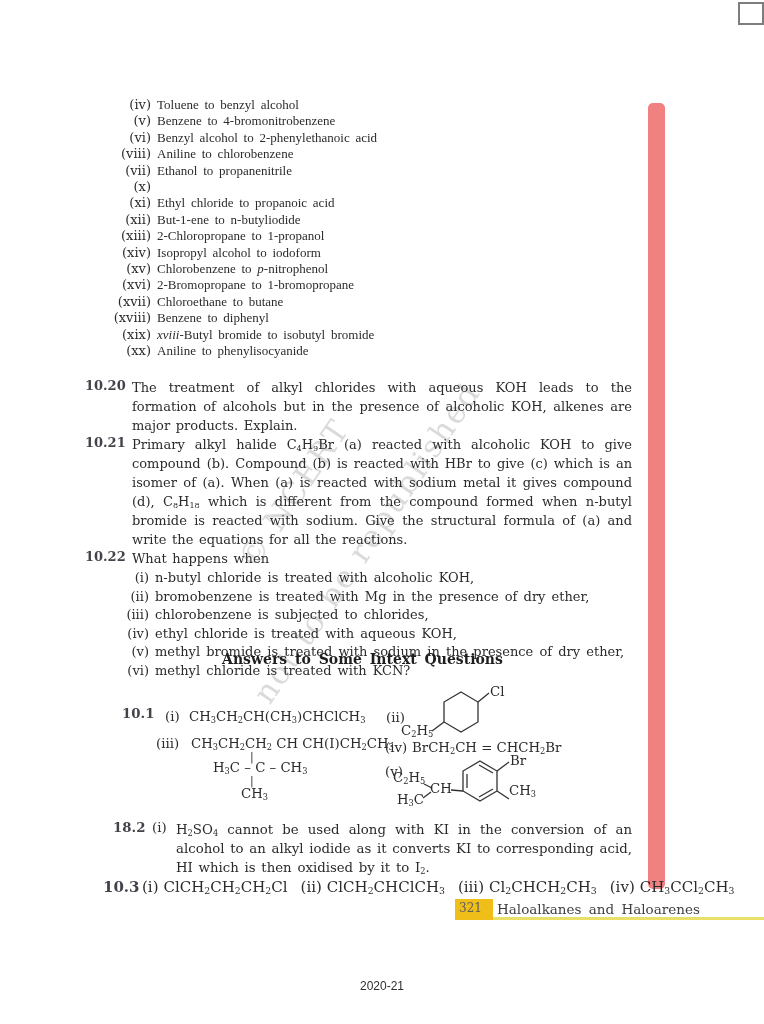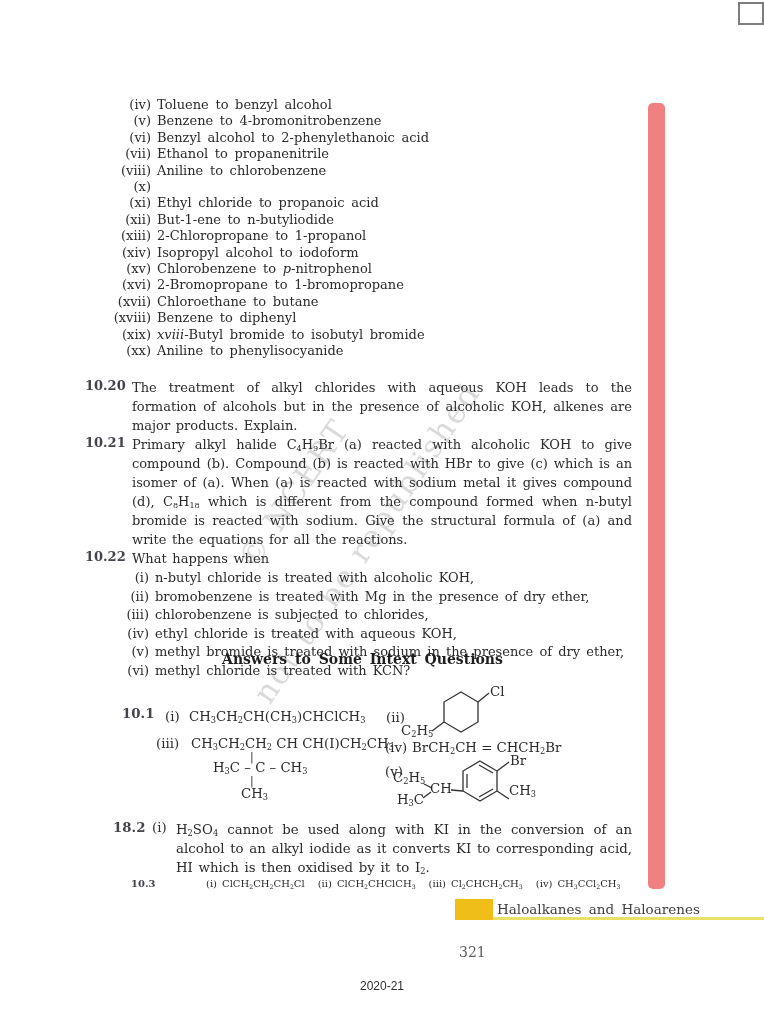--- a/index.html
+++ b/index.html
@@ -16,21 +16,21 @@
   .watermark{
     position:absolute; left:70px; top:430px; width:520px; z-index:0;
     transform:rotate(-56deg); font-size:31px; line-height:88px; letter-spacing:2px;
     color:#bdbdbd; opacity:.55; text-align:center; white-space:nowrap;
   }
 
   
   .conv-list{position:absolute; left:85px; top:97px; width:546px; font-size:13px; z-index:1;}
   .conv-row{display:flex; line-height:16.4px;}
   .cnum{width:66px; text-align:right; padding-right:6px; flex:none;}
-  .ctext{flex:1; word-spacing:2.5px;}
+  .ctext{flex:1; word-spacing:2.5px;font-family:Liberation Serif, serif;}
 
   
   .questions{position:absolute; left:85px; top:378px; width:547px; font-size:13px; z-index:1;}
   .q-row{display:flex;}
   .qnum{width:42px; padding-right:5px; flex:none; font-weight:bold; color:#43434b;}
   .qtext{flex:1; text-align:justify; line-height:19px; word-spacing:1.5px;}
   .sub-list{margin-top:1px;}
   .sub-row{display:flex; line-height:18.5px;}
   .snum{width:64px; text-align:right; padding-right:6px; flex:none;}
   .stext{flex:1; word-spacing:2px;}
@@ -41,29 +41,29 @@
   .abs{position:absolute; z-index:1; font-size:13.3px; white-space:nowrap;}
   .bold-num{font-weight:bold; color:#43434b;}
   .bar{font-size:11px;}
   .struct{position:absolute; z-index:1;}
   .struct svg{position:absolute; left:0; top:0;}
   .struct .lbl{position:absolute; font-size:13.3px; white-space:nowrap;}
   .a102{position:absolute; left:113px; top:820px; width:519px; font-size:13.3px; display:flex; z-index:1;}
   .a102 .anum{width:39px; flex:none; font-weight:bold; color:#43434b;}
   .a102 .alabel{width:24px; flex:none;}
   .a102 .atext{flex:1; text-align:justify; line-height:19px; word-spacing:1.5px;}
-  .a103{position:absolute; left:131px; top:878px; width:540px; font-size:10px; display:flex; z-index:1;gap:36px;}
+  .a103{position:absolute; left:103px; top:878px; width:540px; font-size:15px; display:flex; z-index:1;}
   .a103 .anum{width:39px; flex:none; font-weight:bold; color:#43434b;}
   .a103-part{margin-right:13px; white-space:nowrap;}
   .a103-part .plabel{margin-right:5px;}
 
   
   .footer-line{position:absolute; left:455px; top:917px; width:309px; height:3px; background:#E9E067; z-index:1;}
   .page-badge{position:absolute; left:455px; top:899px; width:38px; height:21px; background:#F0BE18; z-index:1;}
-  .page-number{position:absolute; left:459px; top:944px; font-size:14px; color:#5d5d5d; z-index:2;}
+  .page-number{position:absolute; left:459px; top:901px; font-size:12px; color:#5d5d5d; z-index:2;}
   .chapter-title{position:absolute; left:497px; top:901px; font-size:13.5px; color:#3f3f3f; word-spacing:3px; z-index:2;}
   .year{position:absolute; left:340px; top:979px; width:84px; text-align:center;
     font-family:"Liberation Sans", sans-serif; font-size:12px; color:#2e2e2e; z-index:1;}
   line{stroke:#333; stroke-width:1.3;}
   polygon{fill:none; stroke:#333; stroke-width:1.3;}
 </style>
 </head>
 <body>
 
 <div class="page">
@@ -87,27 +87,27 @@
         <span class="cnum">(v)</span>
         <span class="ctext">Benzene to 4-bromonitrobenzene</span>
       </div>
 
       <div class="conv-row">
         <span class="cnum">(vi)</span>
         <span class="ctext">Benzyl alcohol to 2-phenylethanoic acid</span>
       </div>
 
       <div class="conv-row">
+        <span class="cnum">(viii)</span>
+        <span class="ctext">Aniline to chlorobenzene</span>
+      </div>
+
+      <div class="conv-row">
         <span class="cnum">(vii)</span>
         <span class="ctext">Ethanol to propanenitrile</span>
-      </div>
-
-      <div class="conv-row">
-        <span class="cnum">(viii)</span>
-        <span class="ctext">Aniline to chlorobenzene</span>
       </div>
 
 
       <div class="conv-row">
         <span class="cnum">(x)</span>
       </div>
 
       <div class="conv-row">
         <span class="cnum">(xi)</span>
         <span class="ctext">Ethyl chloride to propanoic acid</span>

